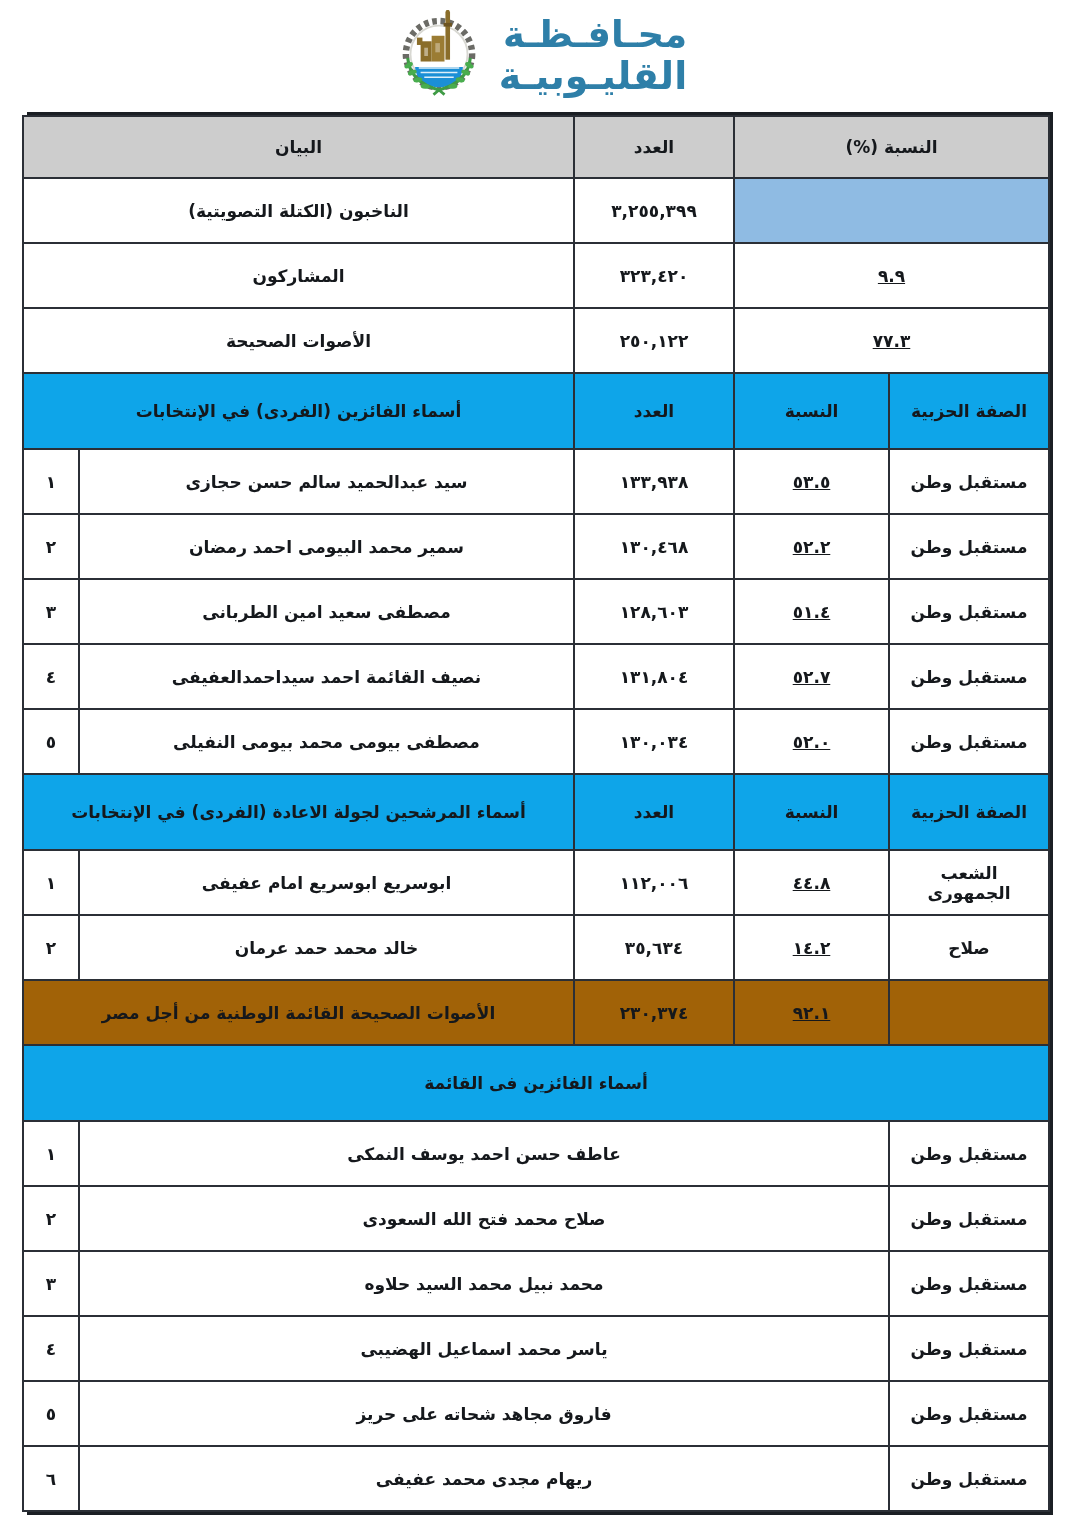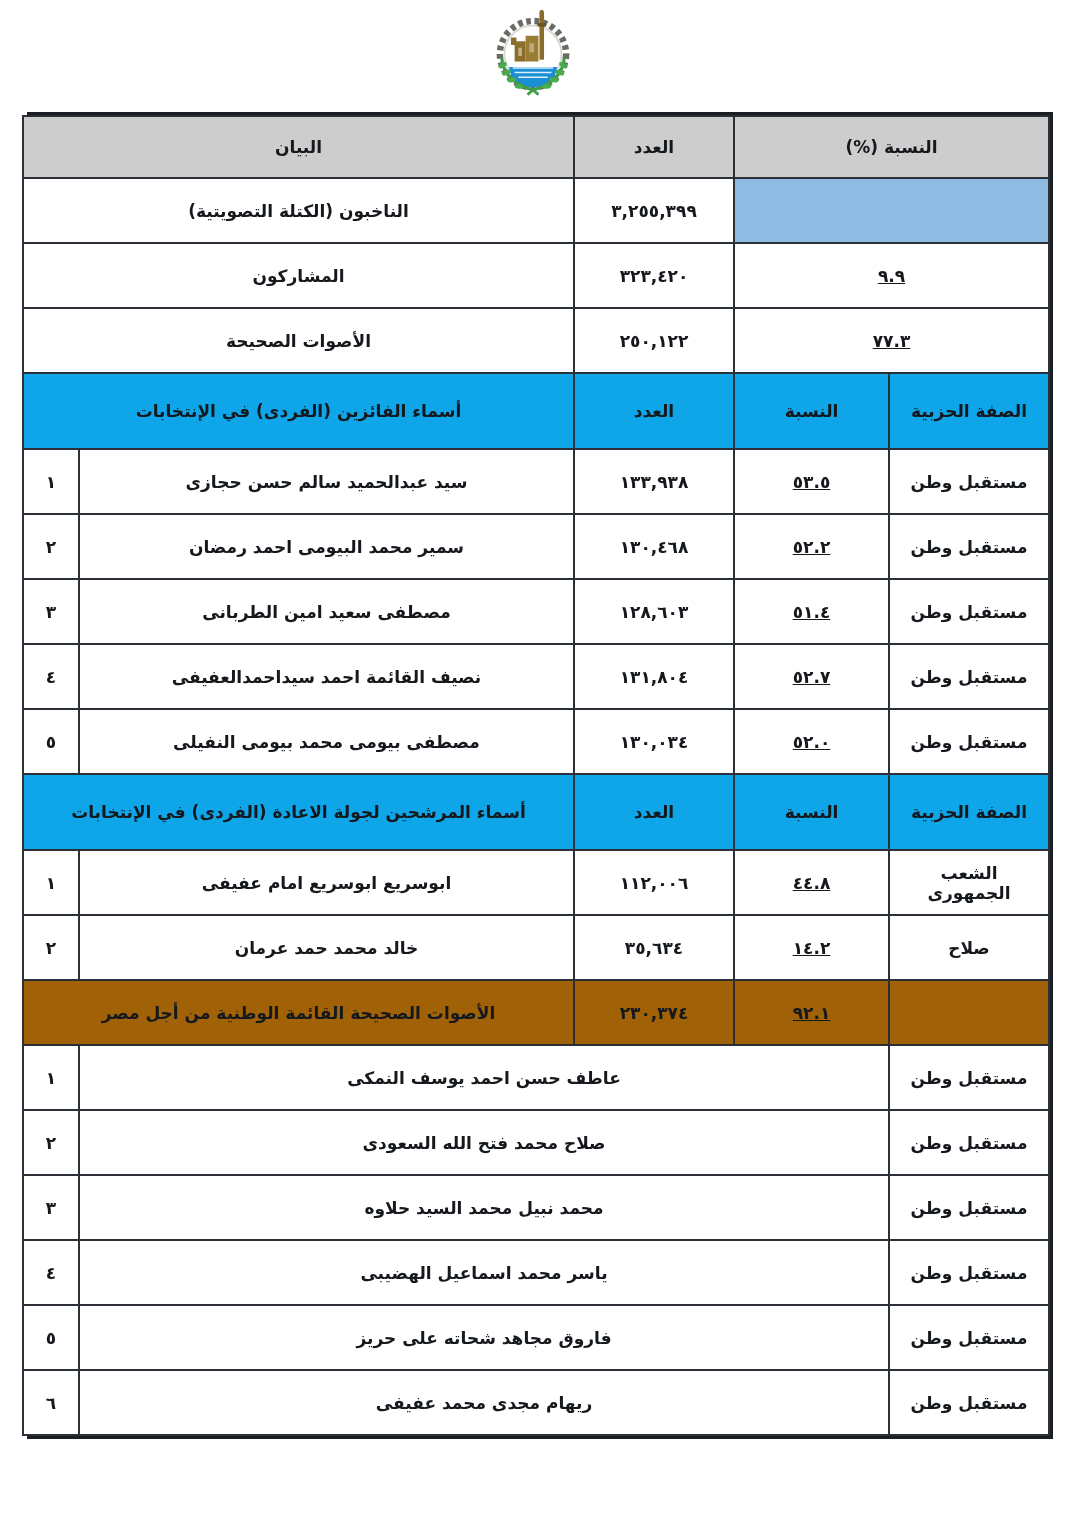--- a/index.html
+++ b/index.html
@@ -84,20 +84,22 @@
   td.pct  { font-size: 18px; letter-spacing: 0.5px; text-decoration: underline; }
   td.party{ font-size: 17px; }
 
   
 </style>
 </head>
 <body>
 
 <div class="page-header">
   <div class="gov-titles">
+    <div class="t1">محـافـظـة</div>
+    <div class="t2">القليـوبيـة</div>
   </div>
   <div class="gov-emblem">
     <svg viewBox="0 0 100 100" width="92" height="92" aria-hidden="true">
 
       <g>
         <circle cx="50" cy="48" r="36" fill="none" stroke="#6b6b66" stroke-width="7" stroke-dasharray="5 4"></circle>
         <circle cx="50" cy="48" r="31" fill="#ffffff" stroke="#d8d8d2" stroke-width="2"></circle>
       </g>
 
       <path d="M24 62 a26 22 0 0 0 52 0 z" fill="#1b8fd6"></path>
@@ -230,20 +232,23 @@
       <td class="idx row-white">٢</td>
     </tr>
 
     <tr class="h-65">
       <td class="row-blue"></td>
       <td class="pct row-blue">٩٢.١</td>
       <td class="num row-blue">٢٣٠,٣٧٤</td>
       <td class="name row-blue" colspan="2">الأصوات الصحيحة القائمة الوطنية من أجل مصر</td>
     </tr>
 
+    <tr>
+      <td class="sec-blue" colspan="5">أسماء الفائزين فى القائمة</td>
+    </tr>
 
     <tr class="h-65">
       <td class="party row-white">مستقبل وطن</td>
       <td class="name row-white" colspan="3">عاطف حسن احمد يوسف النمكى</td>
       <td class="idx row-white">١</td>
     </tr>
     <tr class="h-65">
       <td class="party row-white">مستقبل وطن</td>
       <td class="name row-white" colspan="3">صلاح محمد فتح الله السعودى</td>
       <td class="idx row-white">٢</td>

